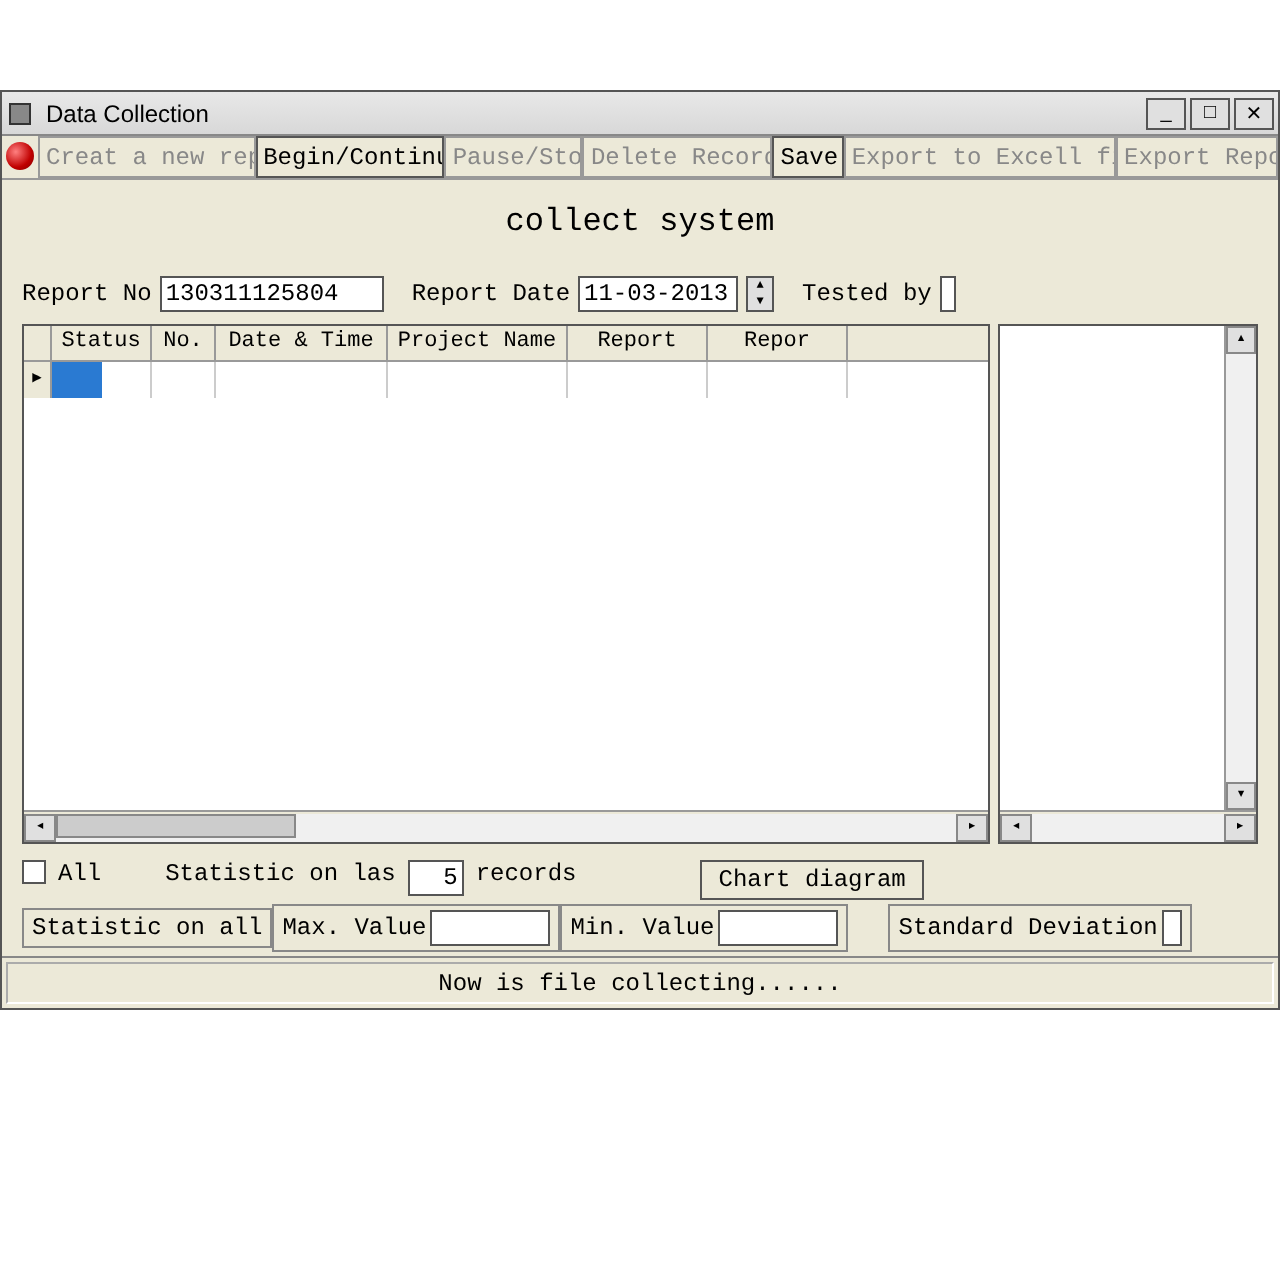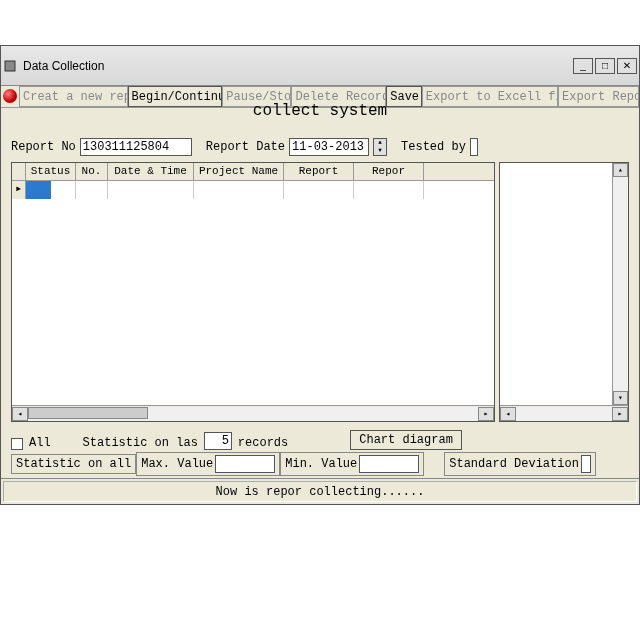--- a/index.html
+++ b/index.html
@@ -13,21 +13,21 @@
 }
 .window {
   position: absolute;
   left: 0; top: 45px;
   width: 640px;
   height: 460px;
   background: #ece9d8;
   border: 1px solid #555;
 }
 .titlebar {
-  height: 40px;
+  height: 22px;
   background: linear-gradient(#e8e8e8,#d8d8d8);
   border-bottom: 1px solid #888;
   display: flex;
   align-items: center;
   padding: 0 2px;
 }
 .titlebar .icon {
   width: 16px; height: 16px;
   margin-right: 4px;
   display: inline-flex;
@@ -145,21 +145,21 @@
   width: 130px;
   background:#fff;
   border:1px solid #555;
   display:flex; flex-direction:column;
 }
 .side-panel .sbody { flex:1; }
 .lower {
   margin-top:6px;
 }
 .stat-row {
-  display:flex; align-items:flex-end; gap:6px;
+  display:flex; align-items:flex-start; gap:6px;
   font-family:"Courier New", monospace;
   padding: 2px 0;
 }
 .chk { width:12px; height:12px; border:1px solid #555; background:#fff;}
 .btn {
   border:1px solid #555; background:#ece9d8; padding:2px 8px;
   font-family:"Courier New", monospace; cursor:pointer;
 }
 .stat-row2 {
   display:flex; align-items:center;
@@ -314,16 +314,16 @@
         <div class="statcell" style="margin-left:20px">
           <span>Standard Deviation</span>
           <input class="txtin" style="width: 10px;" value="">
         </div>
       </div>
     </div>
 
   </div>
 
   <div class="statusbar">
-    <div class="sbcell msg">Now is repor collecting......</div>
+    <div class="sbcell msg">Now is file collecting......</div>
   </div>
 
 </div>
 
 </body></html>

